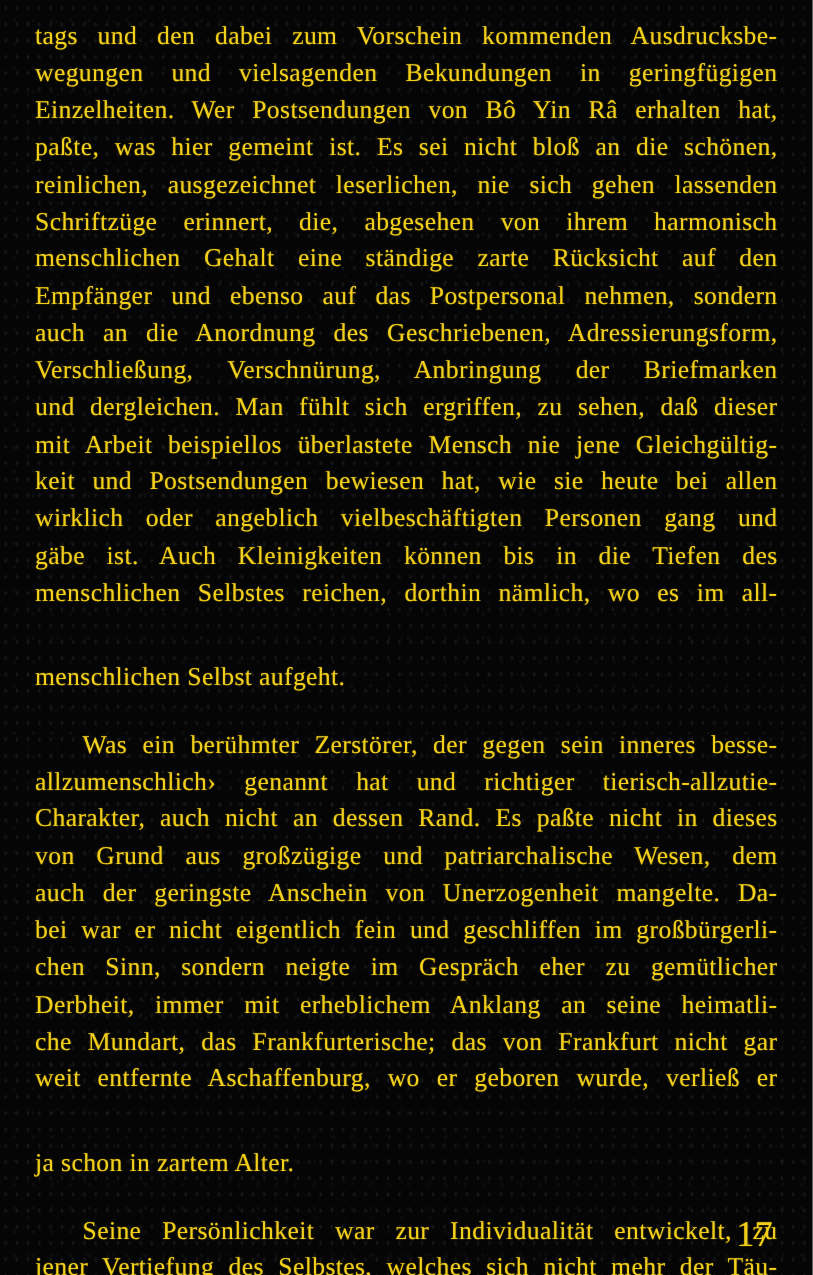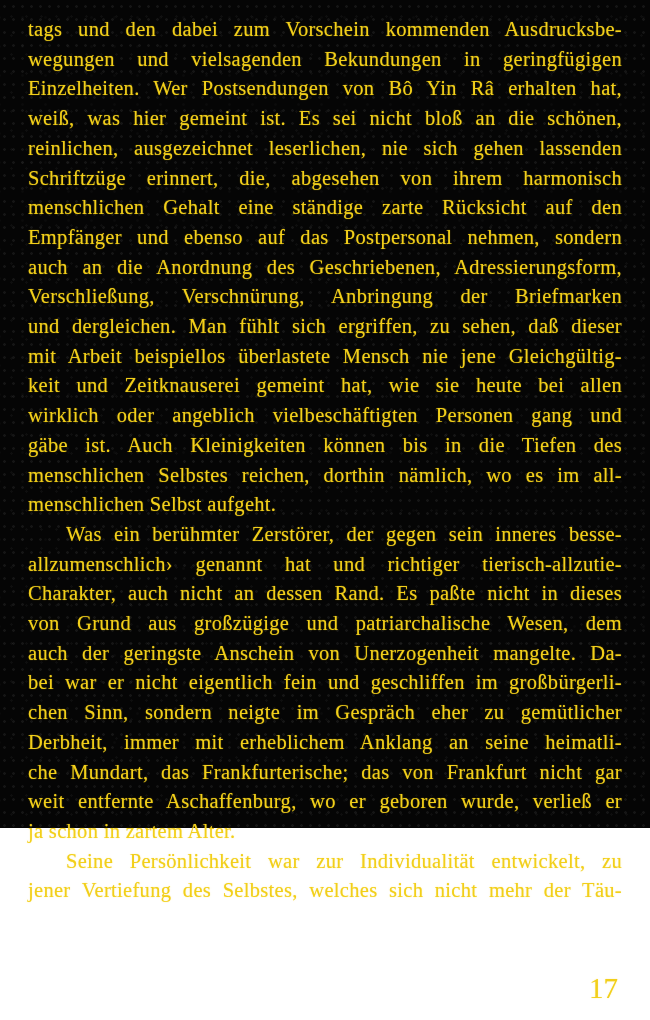--- a/index.html
+++ b/index.html
@@ -9,21 +9,21 @@
   html, body {
     margin: 0;
     padding: 0;
     width: 650px;
     height: 1020px;
     overflow: hidden;
   }
   .page {
     position: relative;
     width: 650px;
-    height: 828px;
+    height: 1020px;
     background-color: var(--paper);
     
     background-image:
       radial-gradient(rgba(135,135,135,0.13) 1px, transparent 1.3px),
       radial-gradient(rgba(95,95,95,0.10) 1px, transparent 1.3px),
       radial-gradient(rgba(70,70,70,0.08) 1px, transparent 1.4px);
     background-size: 9px 13px, 15px 19px, 23px 29px;
     background-position: 0 0, 4px 7px, 11px 3px;
   }
   .text-block {
@@ -38,23 +38,25 @@
     color: var(--ink);
     text-shadow: 0 0 1.2px rgba(242,207,26,0.55);
   }
   .line {
     text-align: justify;
     text-align-last: justify;
     text-justify: inter-word;
   }
   .line.flush {
     text-align-last: left;
+    margin-top: 38px;
   }
   .line.indent {
     text-indent: 38px;
+    margin-top: 24px;
   }
   .page-number {
     position: absolute;
     top: 974px;
     right: 32px;
     font-family: "Liberation Serif", "DejaVu Serif", serif;
     font-size: 29px;
     line-height: 28px;
     color: var(--ink);
     text-shadow: 0 0 1.2px rgba(242,207,26,0.55);
@@ -62,30 +64,30 @@
 </style>
 </head>
 <body>
 
 <div class="page">
   <div class="text-block">
 
     <div class="line">tags und den dabei zum Vorschein kommenden Ausdrucksbe-</div>
     <div class="line">wegungen und vielsagenden Bekundungen in geringfügigen</div>
     <div class="line">Einzelheiten. Wer Postsendungen von Bô Yin Râ erhalten hat,</div>
-    <div class="line">weiß, was hier gemeint ist. Es sei nicht bloß an die schönen,</div>
+    <div class="line">paßte, was hier gemeint ist. Es sei nicht bloß an die schönen,</div>
     <div class="line">reinlichen, ausgezeichnet leserlichen, nie sich gehen lassenden</div>
     <div class="line">Schriftzüge erinnert, die, abgesehen von ihrem harmonisch</div>
     <div class="line">menschlichen Gehalt eine ständige zarte Rücksicht auf den</div>
     <div class="line">Empfänger und ebenso auf das Postpersonal nehmen, sondern</div>
     <div class="line">auch an die Anordnung des Geschriebenen, Adressierungsform,</div>
     <div class="line">Verschließung, Verschnürung, Anbringung der Briefmarken</div>
     <div class="line">und dergleichen. Man fühlt sich ergriffen, zu sehen, daß dieser</div>
     <div class="line">mit Arbeit beispiellos überlastete Mensch nie jene Gleichgültig-</div>
-    <div class="line">keit und Zeitknauserei gemeint hat, wie sie heute bei allen</div>
+    <div class="line">keit und Postsendungen bewiesen hat, wie sie heute bei allen</div>
     <div class="line">wirklich oder angeblich vielbeschäftigten Personen gang und</div>
     <div class="line">gäbe ist. Auch Kleinigkeiten können bis in die Tiefen des</div>
     <div class="line">menschlichen Selbstes reichen, dorthin nämlich, wo es im all-</div>
     <div class="line flush">menschlichen Selbst aufgeht.</div>
 
     <div class="line indent">Was ein berühmter Zerstörer, der gegen sein inneres besse-</div>
     <div class="line">allzumenschlich› genannt hat und richtiger tierisch-allzutie-</div>
     <div class="line">Charakter, auch nicht an dessen Rand. Es paßte nicht in dieses</div>
     <div class="line">von Grund aus großzügige und patriarchalische Wesen, dem</div>
     <div class="line">auch der geringste Anschein von Unerzogenheit mangelte. Da-</div>

